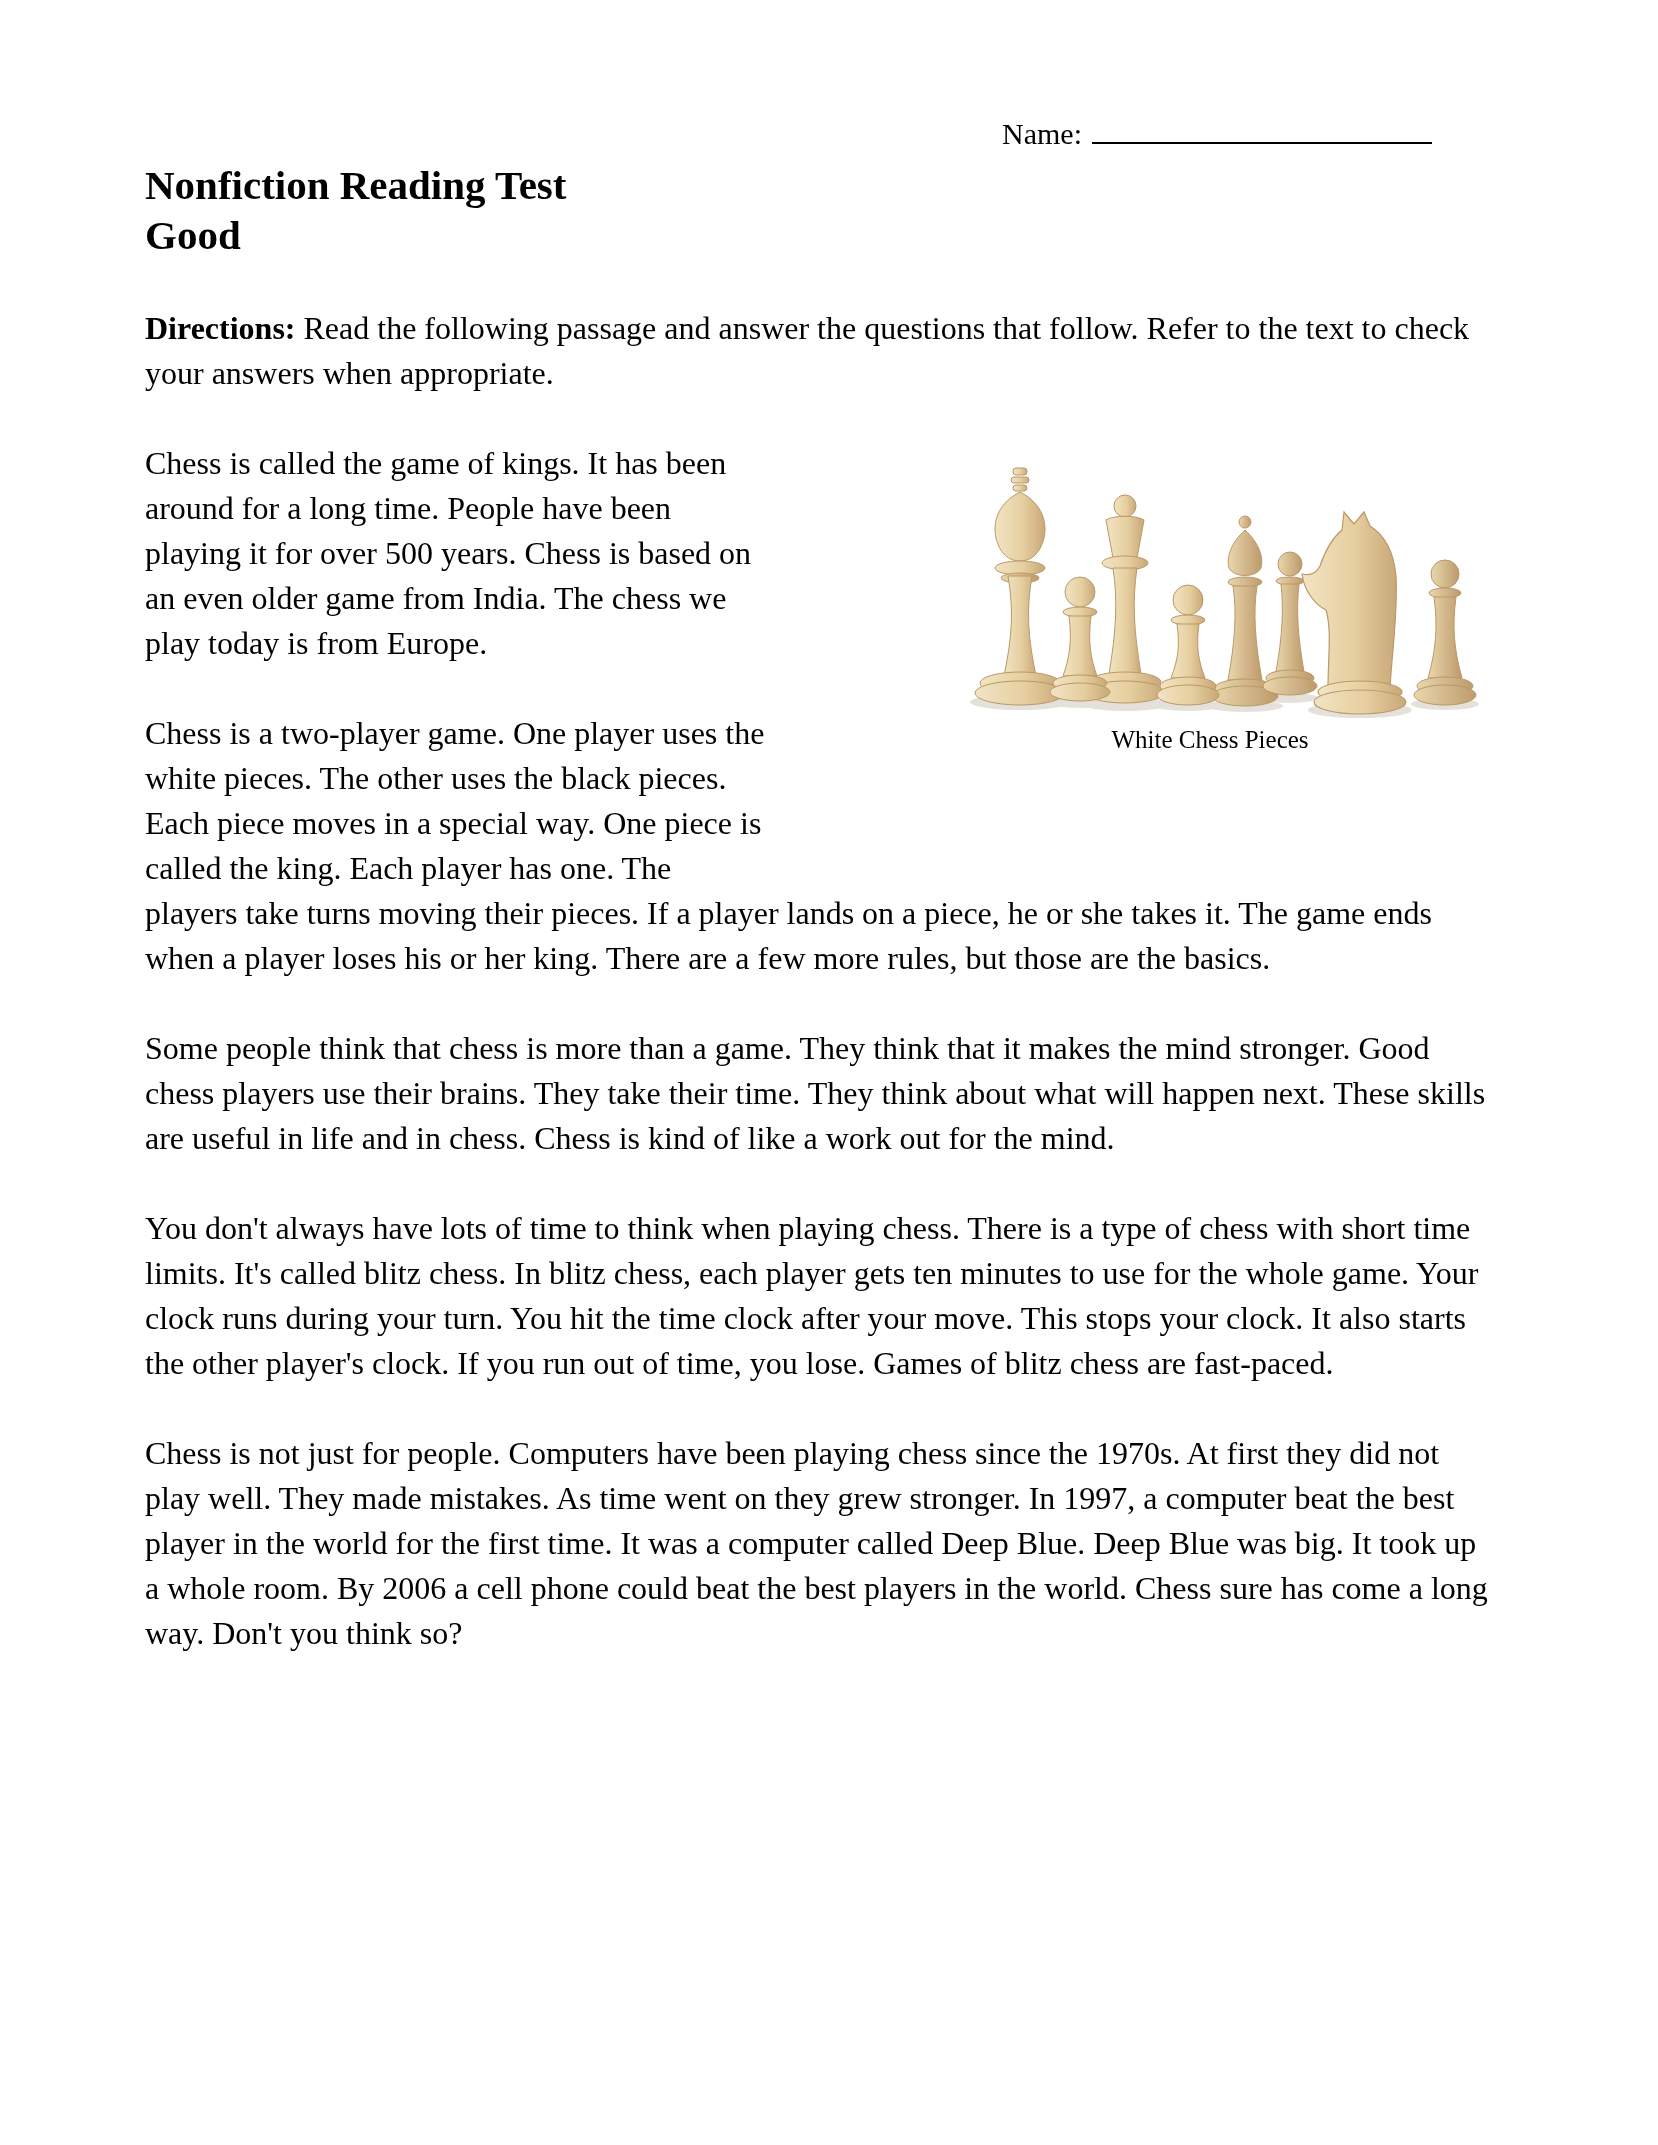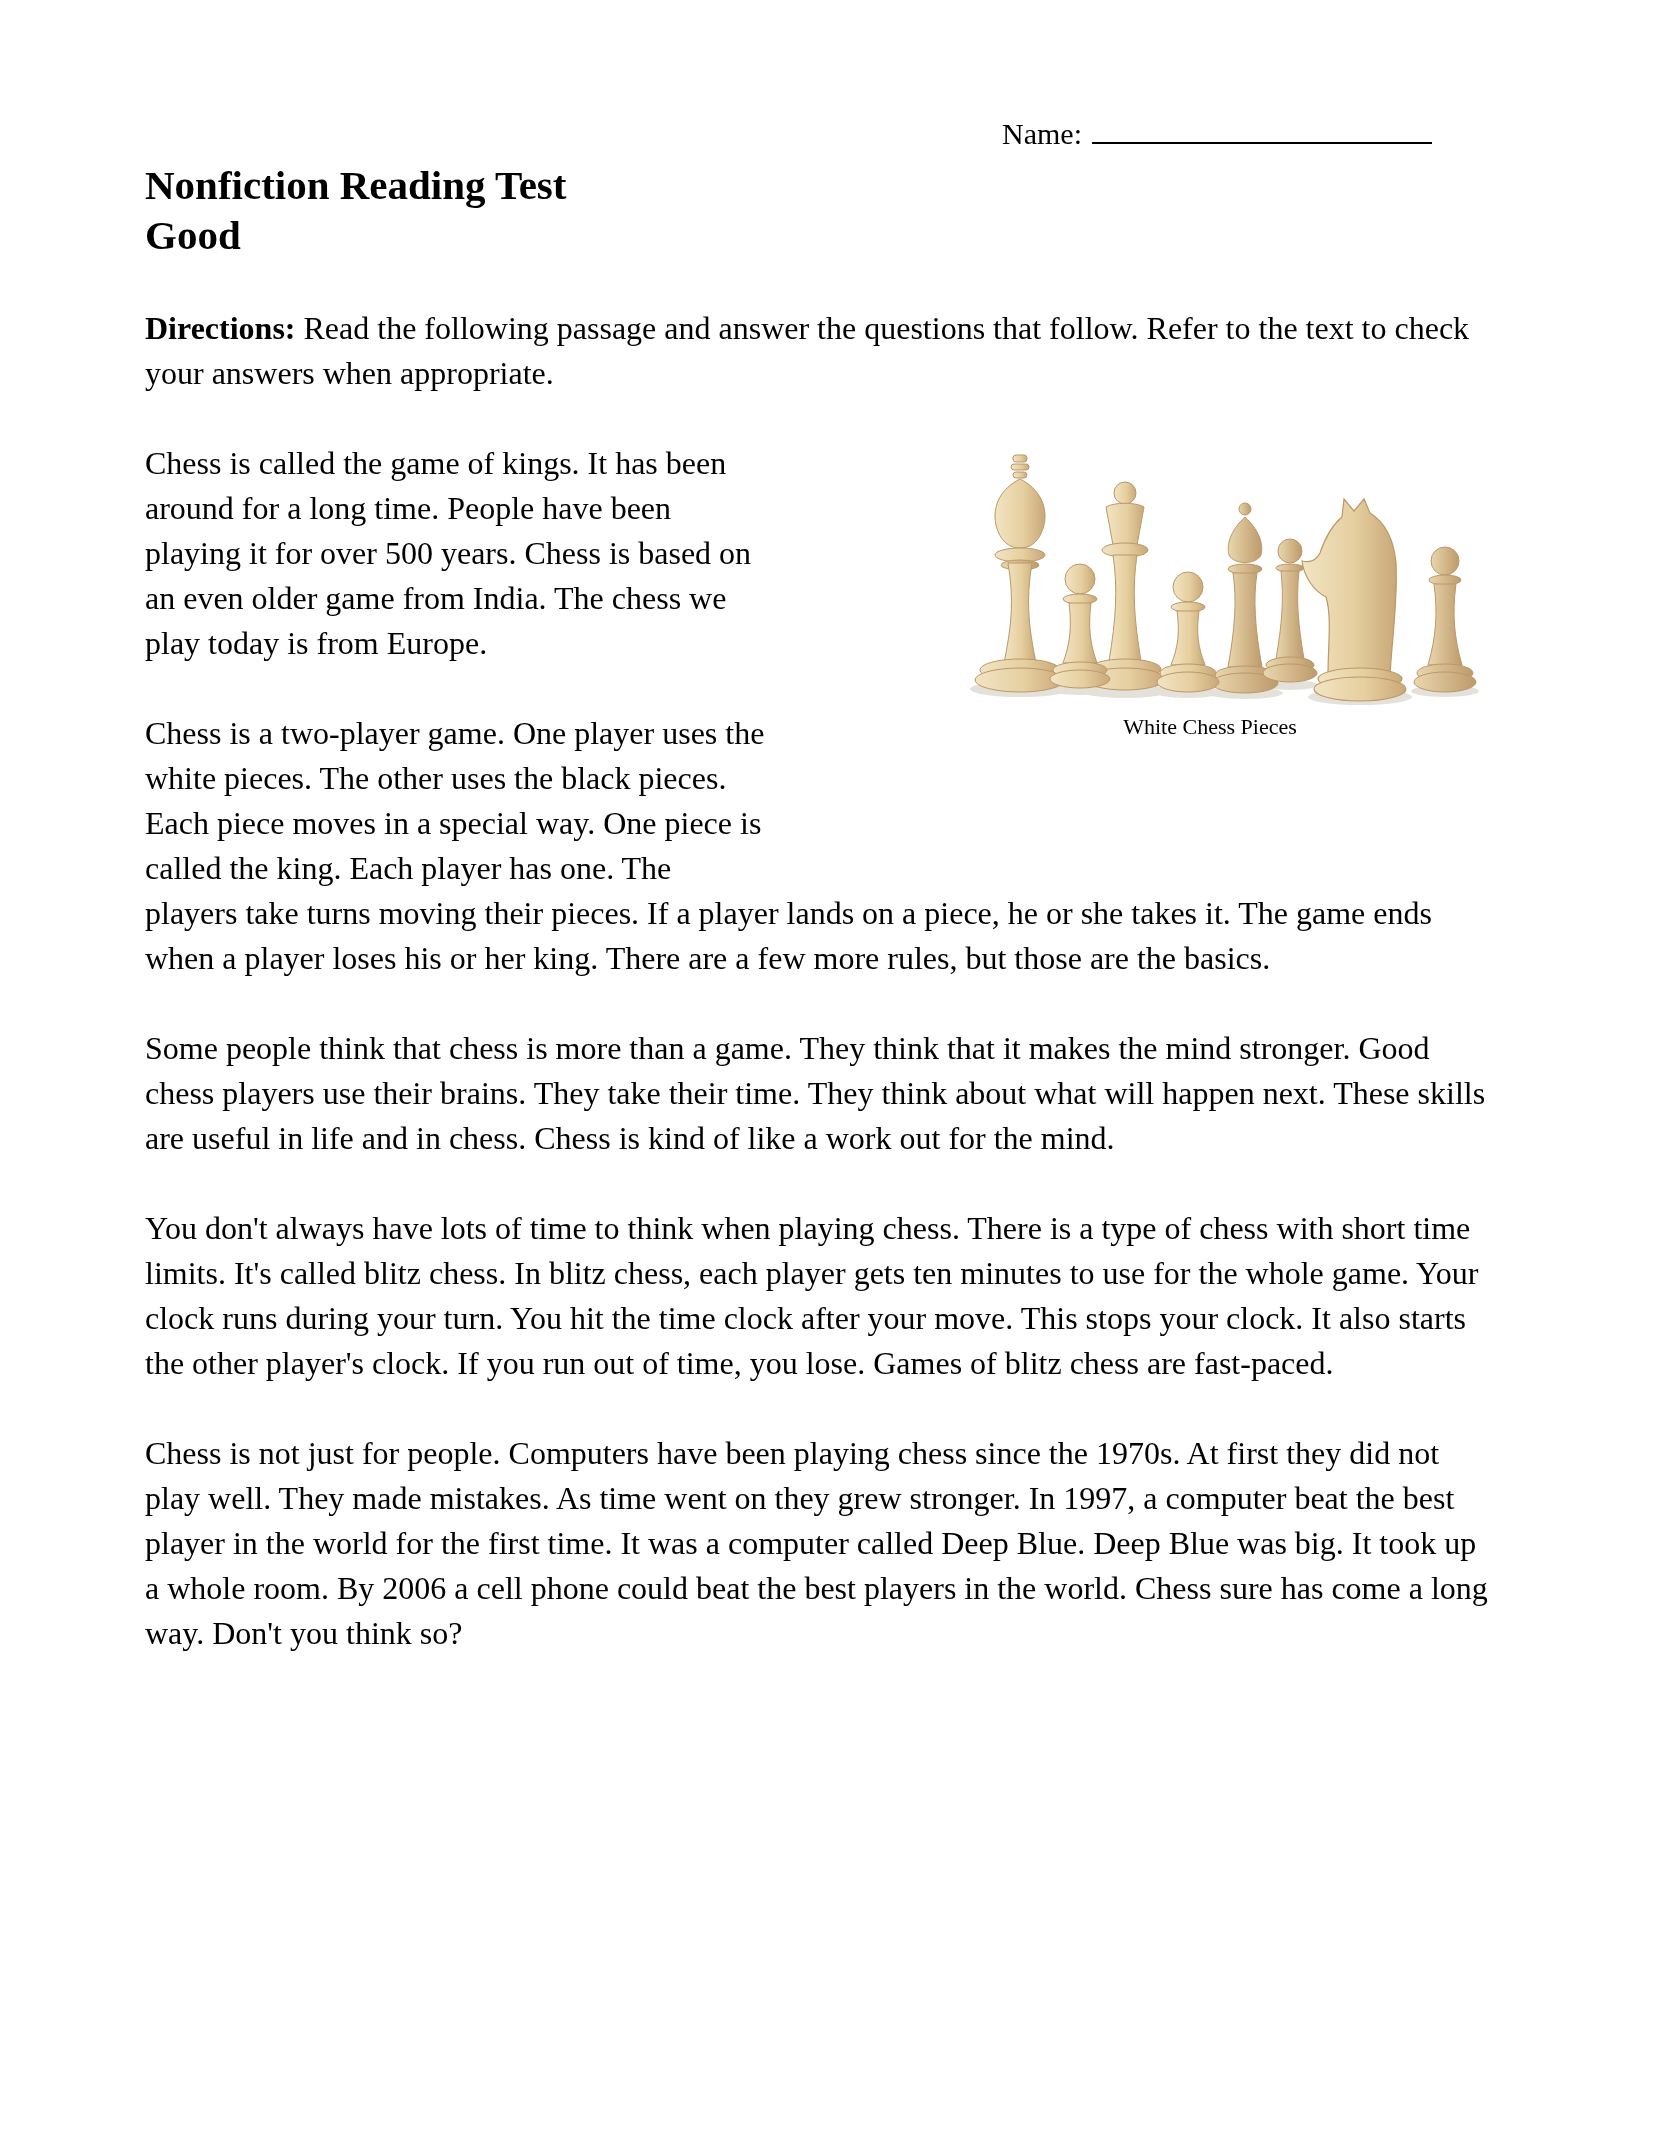--- a/index.html
+++ b/index.html
@@ -42,38 +42,38 @@
   
   .doc-title {
     font-weight: bold;
     font-size: 41px;
     line-height: 50px;
     margin-top: 4px;
   }
 
   
   .directions {
-    margin: 46px 0 3px 0;
+    margin: 46px 0 16px 0;
   }
   .directions .dir-label { font-weight: bold; }
 
   
   .figure-float {
     float: right;
     width: 560px;
     margin: 50px 0 112px 165px;
   }
   .figure-float svg {
     display: block;
     width: 560px;
     height: 260px;
   }
   .figure-caption {
     text-align: center;
-    font-size: 22px;
+    font-size: 25px;
     line-height: 28px;
     margin-top: 4px;
   }
 
   
   p.passage-para {
     margin: 45px 0 0 0;
   }
   p.directions { margin-top: 46px; }
 </style>

